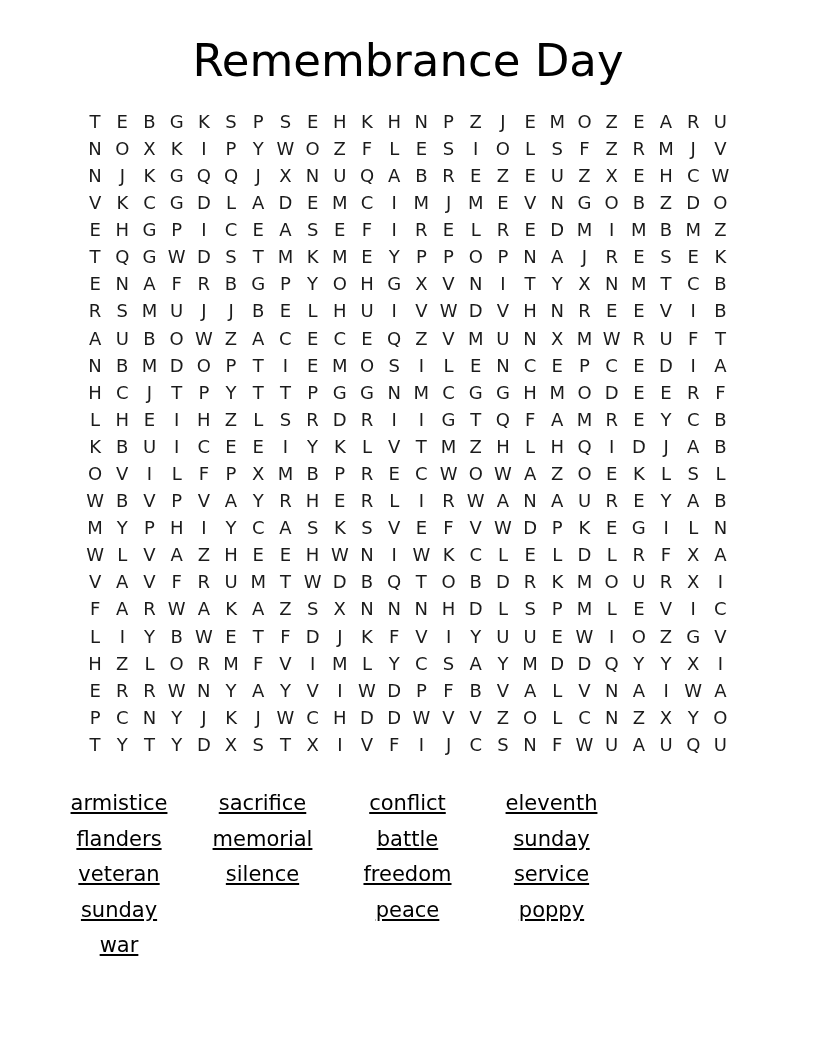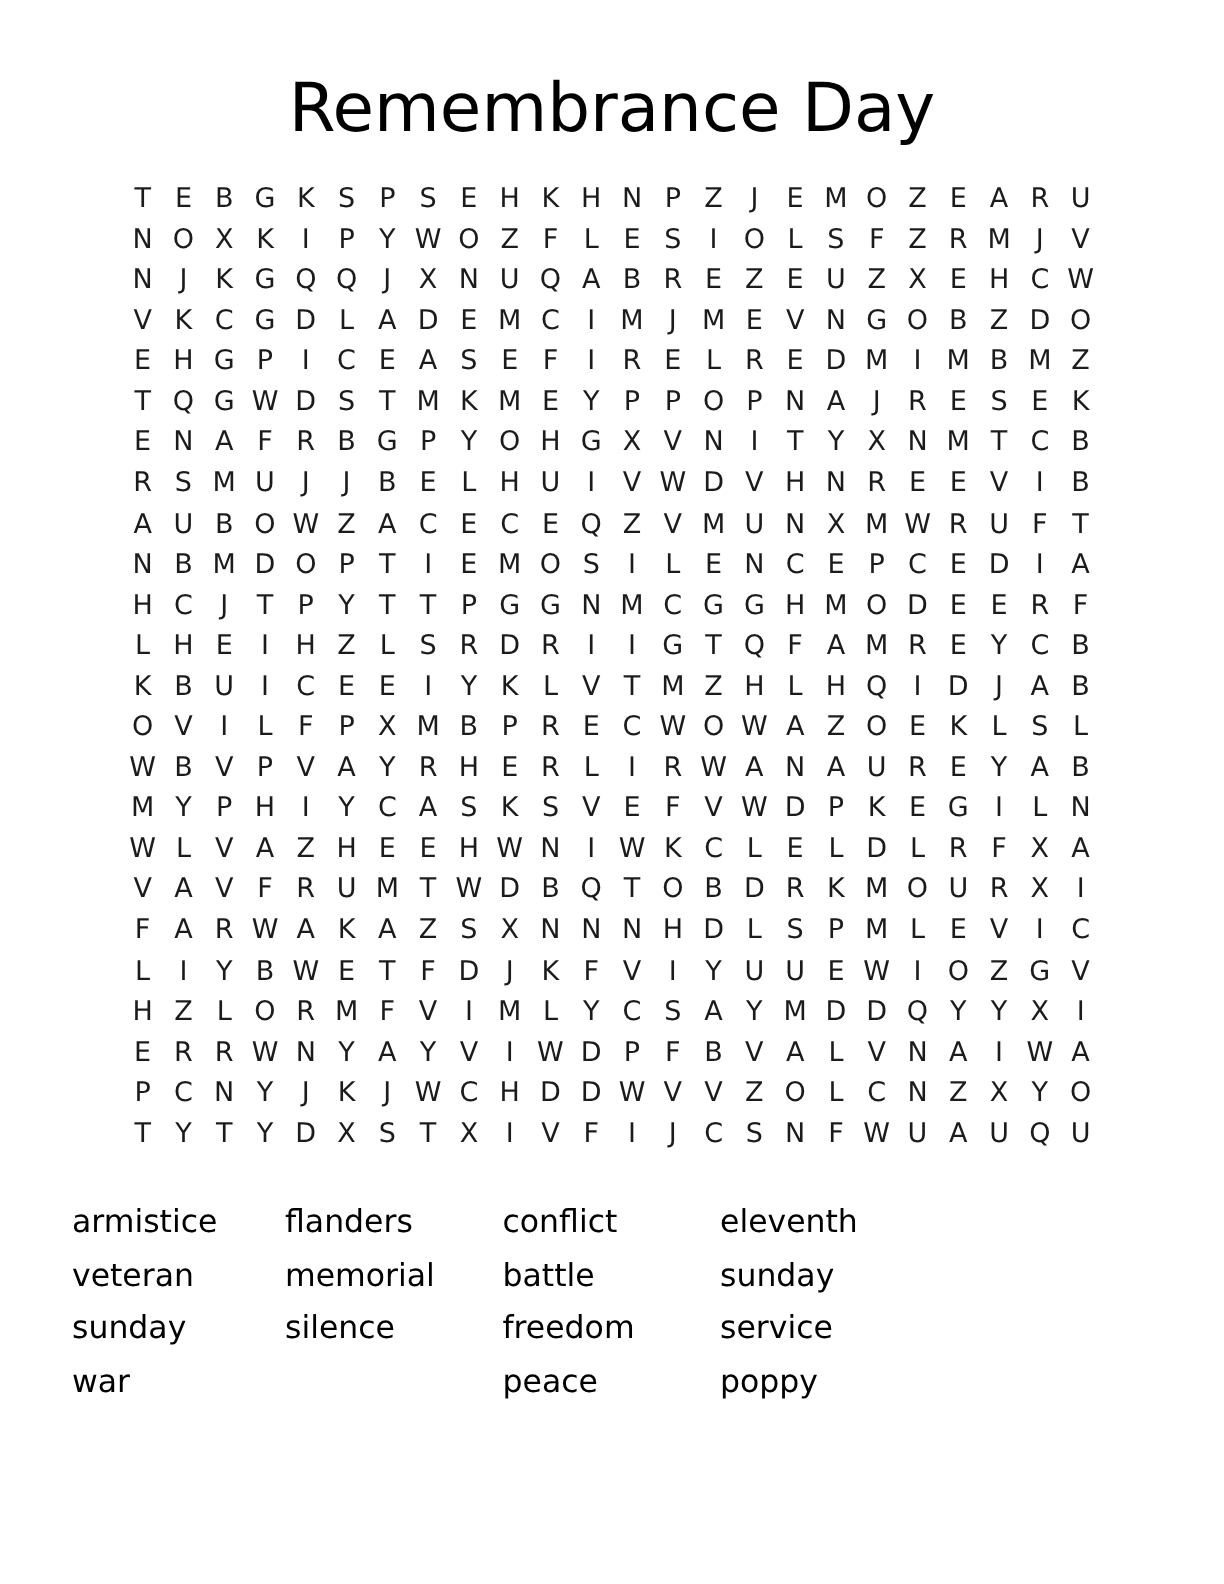--- a/index.html
+++ b/index.html
@@ -10,21 +10,21 @@
     color: #000000;
     font-family: "DejaVu Sans", "Liberation Sans", sans-serif;
     overflow: hidden;
   }
   .page {
     width: 816px;
     height: 1056px;
     position: relative;
   }
   .page-title {
-    margin: 12px;
+    margin: 1px;
     padding-top: 34px;
     text-align: center;
     font-size: 45px;
     font-weight: 400;
     line-height: 1.15;
     color: #000000;
     font-family: "DejaVu Sans", "Liberation Sans", sans-serif;
   }
   .grid {
     width: 653px;
@@ -39,21 +39,21 @@
     text-align: center;
     font-size: 18px;
     line-height: 27.1px;
     font-weight: 400;
     color: #1b1b1b;
   }
   .word-list {
     display: flex;
     margin: 28px 0 0 48px;
   }
-  .word-col { text-align: left; }
+  .word-col { text-align: center; text-decoration: underline; }
   .word-col:nth-child(1) { width: 142px; }
   .word-col:nth-child(2) { width: 145px; }
   .word-col:nth-child(3) { width: 145px; }
   .word-col:nth-child(4) { width: 143px; }
   .word-col:nth-child(5) { width: 150px; }
   .word {
     font-size: 21px;
     line-height: 35.5px;
     color: #000000;
   }
@@ -687,26 +687,27 @@
         <span class="grid-cell">A</span>
         <span class="grid-cell">U</span>
         <span class="grid-cell">Q</span>
         <span class="grid-cell">U</span>
       </div>
     </div>
 
   <div class="word-list">
       <div class="word-col">
         <div class="word">armistice</div>
+        <div class="word">flanders</div>
         <div class="word">veteran</div>
         <div class="word">sunday</div>
         <div class="word">war</div>
       </div>
       <div class="word-col">
-        <div class="word">flanders</div>
+        <div class="word">sacrifice</div>
         <div class="word">memorial</div>
         <div class="word">silence</div>
       </div>
       <div class="word-col">
         <div class="word">conflict</div>
         <div class="word">battle</div>
         <div class="word">freedom</div>
         <div class="word">peace</div>
       </div>
       <div class="word-col">

